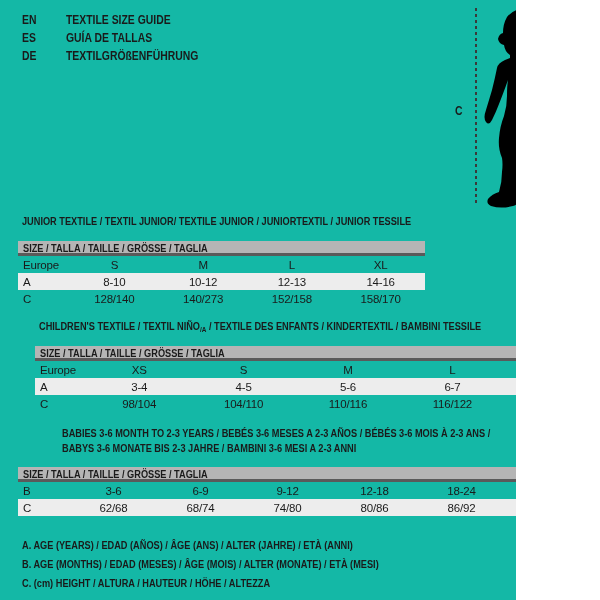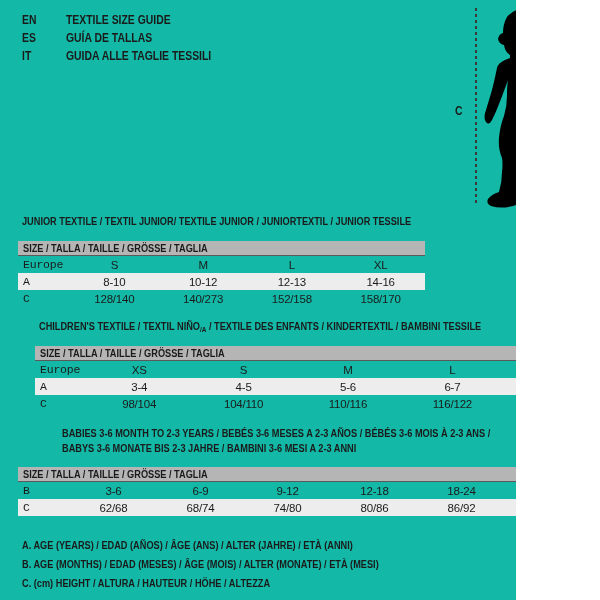--- a/index.html
+++ b/index.html
@@ -20,23 +20,23 @@
   .measure-line { position:absolute; left:475px; top:8px; width:2px; height:198px;
     background:repeating-linear-gradient(to bottom,#3a3a3a 0 3px, transparent 3px 6px); }
   .c-label { position:absolute; left:455px; top:103px; font-weight:bold; font-size:13px; }
   .silhouette { position:absolute; left:483px; top:6px; }
 
   
   .tbl { position:absolute; left:18px; }
   .tbl-title { font-weight:bold; font-size:11.5px; padding-left:4px; height:13px; line-height:13px; }
   .tbl-title .sub { font-size:8px; vertical-align:-2px; }
   .size-bar { margin-top:13px; height:15px; line-height:15px; padding-left:5px;
-    background:#b5b5b5; border-bottom:1px solid #c2410c; font-weight:bold; font-size:11.5px; }
+    background:#b5b5b5; border-bottom:3px solid #c2410c; font-weight:bold; font-size:11.5px; }
   .t-row { display:flex; height:17px; align-items:center; font-size:11.5px; letter-spacing:-0.2px; }
-  .t-row .lab { width:52px; padding-left:5px;font-family:Liberation Mono, monospace; }
+  .t-row .lab { width:52px; padding-left:5px; }
   .t-row .cell { flex:1; text-align:center; }
   .t-row.alt { background:#ededed; }
   .tbl-junior { top:215px; width:407px; }
   .tbl-children { top:320px; width:574px;margin-left:17px; }
   .tbl-babies { top:426px; width:574px; }
   .tbl-babies .tbl-title { height:15px; line-height:15px;margin-left:40px; }
   .tbl-babies .size-bar { margin-top:11px; }
 
   
   .footnotes { position:absolute; left:22px; top:536px; }
@@ -50,22 +50,22 @@
   <div class="lang-block">
     <div class="lang-row">
         <span class="code condensed">EN</span>
         <span class="txt condensed">TEXTILE SIZE GUIDE</span>
       </div>
     <div class="lang-row">
         <span class="code condensed">ES</span>
         <span class="txt condensed">GUÍA DE TALLAS</span>
       </div>
     <div class="lang-row">
-        <span class="code condensed">IT</span>
-        <span class="txt condensed">GUIDA ALLE TAGLIE TESSILI</span>
+        <span class="code condensed">DE</span>
+        <span class="txt condensed">TEXTILGRÖßENFÜHRUNG</span>
       </div>
   </div>
 
   <div class="measure-line"></div>
   <div class="c-label condensed">C</div>
   <svg class="silhouette" width="104" height="203" viewBox="0 0 104 203">
     <path fill="#000000" d="
       M40,3
       Q53,3 58,12 Q62,19 62,27
       Q66,28 67,33 Q67,38 62,39

